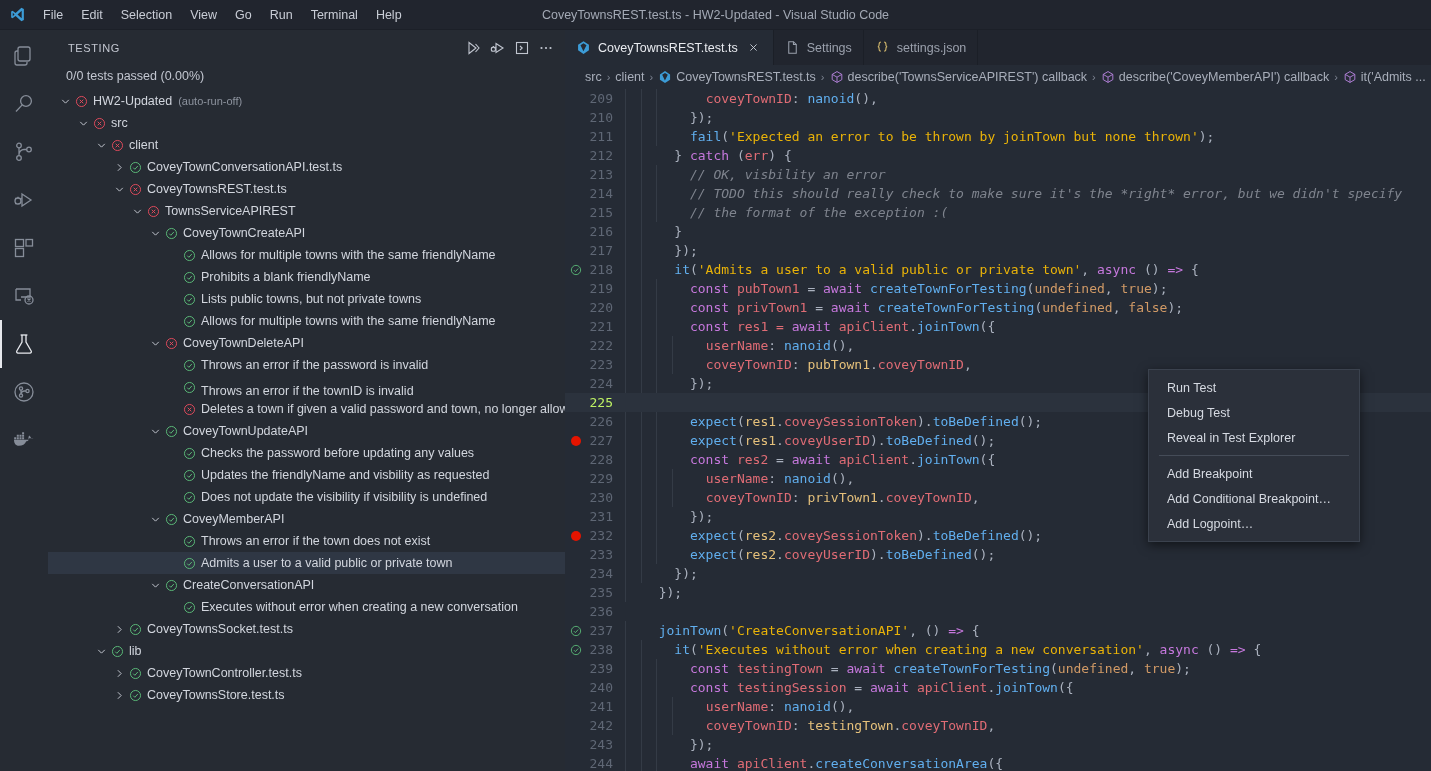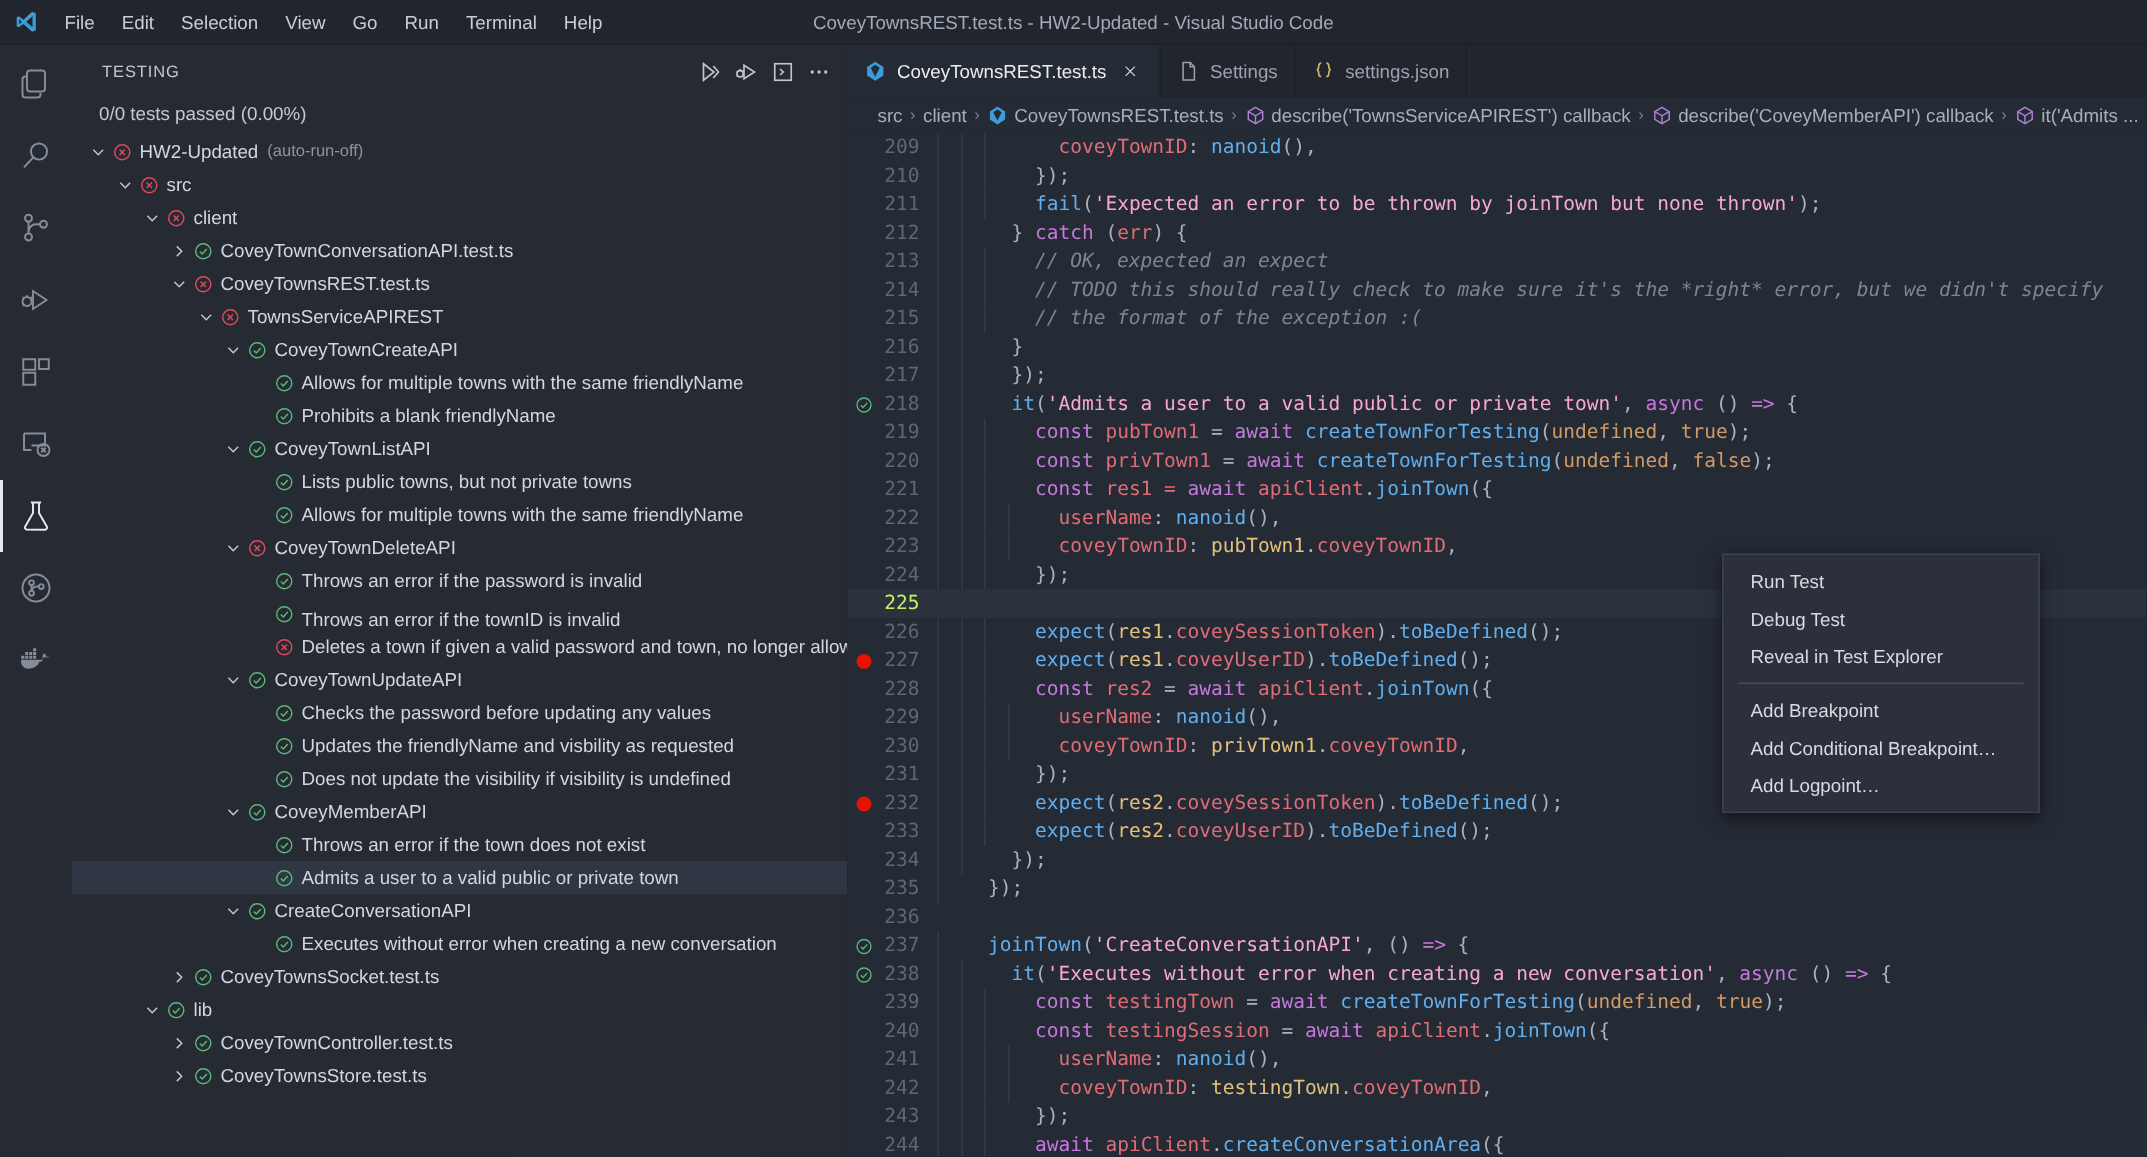--- a/index.html
+++ b/index.html
@@ -144,21 +144,21 @@
   .lnum {
     width: 38px; flex: 0 0 38px; text-align: right; padding-right: 12px;
     color: #5f6775; font-family: "DejaVu Sans Mono", monospace; font-size: 13px;
   }
   .lnum.active { color: #bef264; }
   .ctext { padding-left: 18px; color: #c9d1d9; }
 
   
   .t-kw   { color: #c678dd; }   
   .t-fn   { color: #61afef; }   
-  .t-str  { color: #f9a8d4; margin-top: 22px; }   
+  .t-str  { color: #eab308; margin-top: 22px; }   
   .t-cmt  { color: #7f848e; font-style: italic; }
   .t-var  { color: #e06c75; }   
   .t-par  { color: #d19a66; }   
   .t-pn   { color: #abb2bf; }   
   .t-id   { color: #e5c07b; }   
 
   
   .iguide { position: absolute; top: 0; bottom: 0; width: 1px; background: #343b46; }
 
   
@@ -415,34 +415,20 @@
           <div class="tree-row" style="padding-left: 118px;">
             <span class="twisty empty"></span>
             <span class="st-icon pass">
               <svg viewBox="0 0 16 16" fill="none" stroke="currentColor" stroke-width="1.2">
                 <circle cx="8" cy="8" r="6.2"></circle>
                 <path d="m5.2 8.2 2 2 3.7-4.1"></path>
               </svg>
             </span>
             <span class="tree-label">Prohibits a blank friendlyName</span>
           </div>
-          <div class="tree-row" style="padding-left: 100px;">
-            <span class="twisty">
-              <svg viewBox="0 0 16 16" fill="none" stroke="currentColor" stroke-width="1.2">
-                <path d="M4 6l4 4 4-4"></path>
-              </svg>
-            </span>
-            <span class="st-icon pass">
-              <svg viewBox="0 0 16 16" fill="none" stroke="currentColor" stroke-width="1.2">
-                <circle cx="8" cy="8" r="6.2"></circle>
-                <path d="m5.2 8.2 2 2 3.7-4.1"></path>
-              </svg>
-            </span>
-            <span class="tree-label">CoveyTownListAPI</span>
-          </div>
           <div class="tree-row" style="padding-left: 118px;">
             <span class="twisty empty"></span>
             <span class="st-icon pass">
               <svg viewBox="0 0 16 16" fill="none" stroke="currentColor" stroke-width="1.2">
                 <circle cx="8" cy="8" r="6.2"></circle>
                 <path d="m5.2 8.2 2 2 3.7-4.1"></path>
               </svg>
             </span>
             <span class="tree-label">Lists public towns, but not private towns</span>
           </div>
@@ -746,21 +732,21 @@
             <span>it('Admits ...</span>
           </span>
         </div>
 
       <div class="codearea">
         <div class="codelines" id="codelines">
             <div class="cline"><span class="gutter-deco"></span><span class="lnum">209</span><span class="ctext" style="position: relative;"><span class="iguide" style="left: 0px;"></span><span class="iguide" style="left: 15.6px;"></span><span class="iguide" style="left: 31.2px;"></span><span class="t-pn">        </span><span class="t-var">coveyTownID</span><span class="t-pn">: </span><span class="t-fn">nanoid</span><span class="t-pn">(),</span></span></div>
             <div class="cline"><span class="gutter-deco"></span><span class="lnum">210</span><span class="ctext" style="position: relative;"><span class="iguide" style="left: 0px;"></span><span class="iguide" style="left: 15.6px;"></span><span class="iguide" style="left: 31.2px;"></span><span class="t-pn">      });</span></span></div>
             <div class="cline"><span class="gutter-deco"></span><span class="lnum">211</span><span class="ctext" style="position: relative;"><span class="iguide" style="left: 0px;"></span><span class="iguide" style="left: 15.6px;"></span><span class="iguide" style="left: 31.2px;"></span><span class="t-pn">      </span><span class="t-fn">fail</span><span class="t-pn">(</span><span class="t-str">'Expected an error to be thrown by joinTown but none thrown'</span><span class="t-pn">);</span></span></div>
             <div class="cline"><span class="gutter-deco"></span><span class="lnum">212</span><span class="ctext" style="position: relative;"><span class="iguide" style="left: 0px;"></span><span class="iguide" style="left: 15.6px;"></span><span class="t-pn">    } </span><span class="t-kw">catch</span><span class="t-pn"> (</span><span class="t-var">err</span><span class="t-pn">) {</span></span></div>
-            <div class="cline"><span class="gutter-deco"></span><span class="lnum">213</span><span class="ctext" style="position: relative;"><span class="iguide" style="left: 0px;"></span><span class="iguide" style="left: 15.6px;"></span><span class="iguide" style="left: 31.2px;"></span><span class="t-cmt">      // OK, expected an expect</span></span></div>
+            <div class="cline"><span class="gutter-deco"></span><span class="lnum">213</span><span class="ctext" style="position: relative;"><span class="iguide" style="left: 0px;"></span><span class="iguide" style="left: 15.6px;"></span><span class="iguide" style="left: 31.2px;"></span><span class="t-cmt">      // OK, visbility an error</span></span></div>
             <div class="cline"><span class="gutter-deco"></span><span class="lnum">214</span><span class="ctext" style="position: relative;"><span class="iguide" style="left: 0px;"></span><span class="iguide" style="left: 15.6px;"></span><span class="iguide" style="left: 31.2px;"></span><span class="t-cmt">      // TODO this should really check to make sure it's the *right* error, but we didn't specify</span></span></div>
             <div class="cline"><span class="gutter-deco"></span><span class="lnum">215</span><span class="ctext" style="position: relative;"><span class="iguide" style="left: 0px;"></span><span class="iguide" style="left: 15.6px;"></span><span class="iguide" style="left: 31.2px;"></span><span class="t-cmt">      // the format of the exception :(</span></span></div>
             <div class="cline"><span class="gutter-deco"></span><span class="lnum">216</span><span class="ctext" style="position: relative;"><span class="iguide" style="left: 0px;"></span><span class="iguide" style="left: 15.6px;"></span><span class="t-pn">    }</span></span></div>
             <div class="cline"><span class="gutter-deco"></span><span class="lnum">217</span><span class="ctext" style="position: relative;"><span class="iguide" style="left: 0px;"></span><span class="iguide" style="left: 15.6px;"></span><span class="t-pn">    });</span></span></div>
             <div class="cline"><span class="gutter-deco pass"><svg viewBox="0 0 16 16" fill="none" stroke="currentColor" stroke-width="1.2">
                   <circle cx="8" cy="8" r="6.2"></circle>
                   <path d="m5.2 8.2 2 2 3.7-4.1"></path>
                 </svg></span><span class="lnum">218</span><span class="ctext" style="position: relative;"><span class="iguide" style="left: 0px;"></span><span class="iguide" style="left: 15.6px;"></span><span class="t-pn">    </span><span class="t-fn">it</span><span class="t-pn">(</span><span class="t-str">'Admits a user to a valid public or private town'</span><span class="t-pn">, </span><span class="t-kw">async</span><span class="t-pn"> () </span><span class="t-kw">=&gt;</span><span class="t-pn"> {</span></span></div>
             <div class="cline"><span class="gutter-deco"></span><span class="lnum">219</span><span class="ctext" style="position: relative;"><span class="iguide" style="left: 0px;"></span><span class="iguide" style="left: 15.6px;"></span><span class="iguide" style="left: 31.2px;"></span><span class="t-pn">      </span><span class="t-kw">const</span><span class="t-var"> pubTown1 </span><span class="t-pn">= </span><span class="t-kw">await</span><span class="t-pn"> </span><span class="t-fn">createTownForTesting</span><span class="t-pn">(</span><span class="t-par">undefined</span><span class="t-pn">, </span><span class="t-par">true</span><span class="t-pn">);</span></span></div>
             <div class="cline"><span class="gutter-deco"></span><span class="lnum">220</span><span class="ctext" style="position: relative;"><span class="iguide" style="left: 0px;"></span><span class="iguide" style="left: 15.6px;"></span><span class="iguide" style="left: 31.2px;"></span><span class="t-pn">      </span><span class="t-kw">const</span><span class="t-var"> privTown1 </span><span class="t-pn">= </span><span class="t-kw">await</span><span class="t-pn"> </span><span class="t-fn">createTownForTesting</span><span class="t-pn">(</span><span class="t-par">undefined</span><span class="t-pn">, </span><span class="t-par">false</span><span class="t-pn">);</span></span></div>

